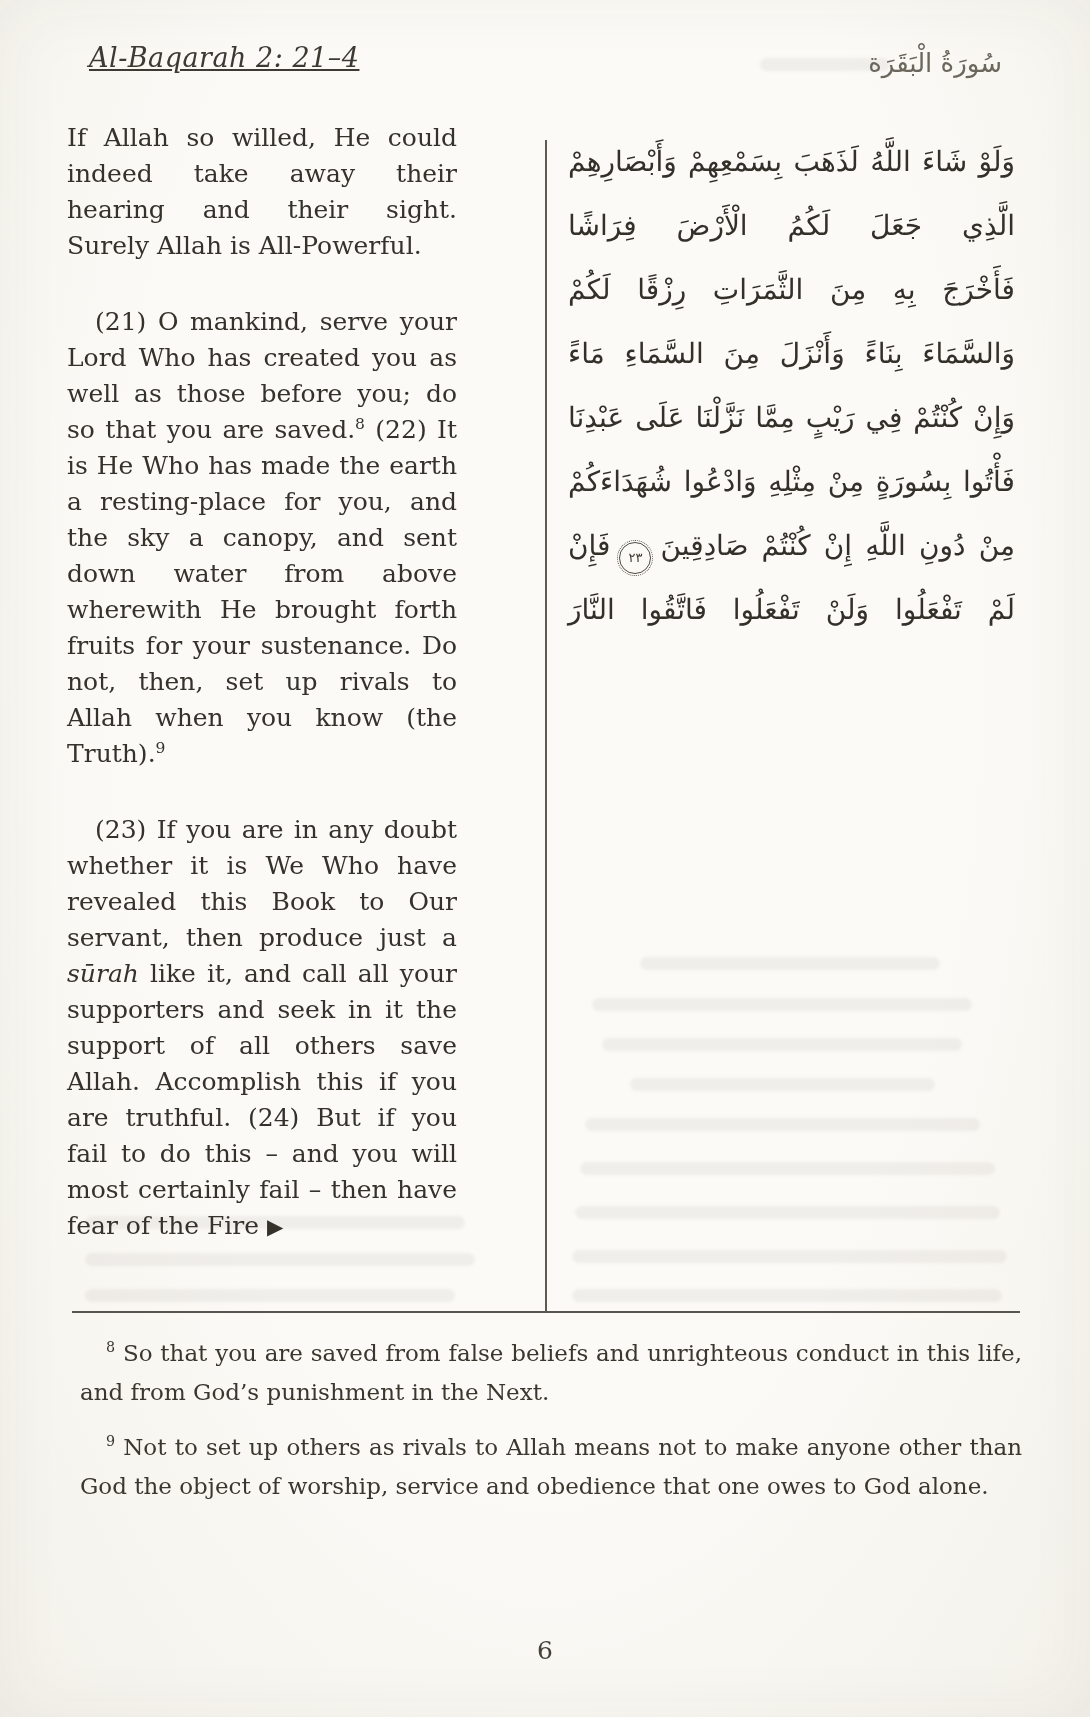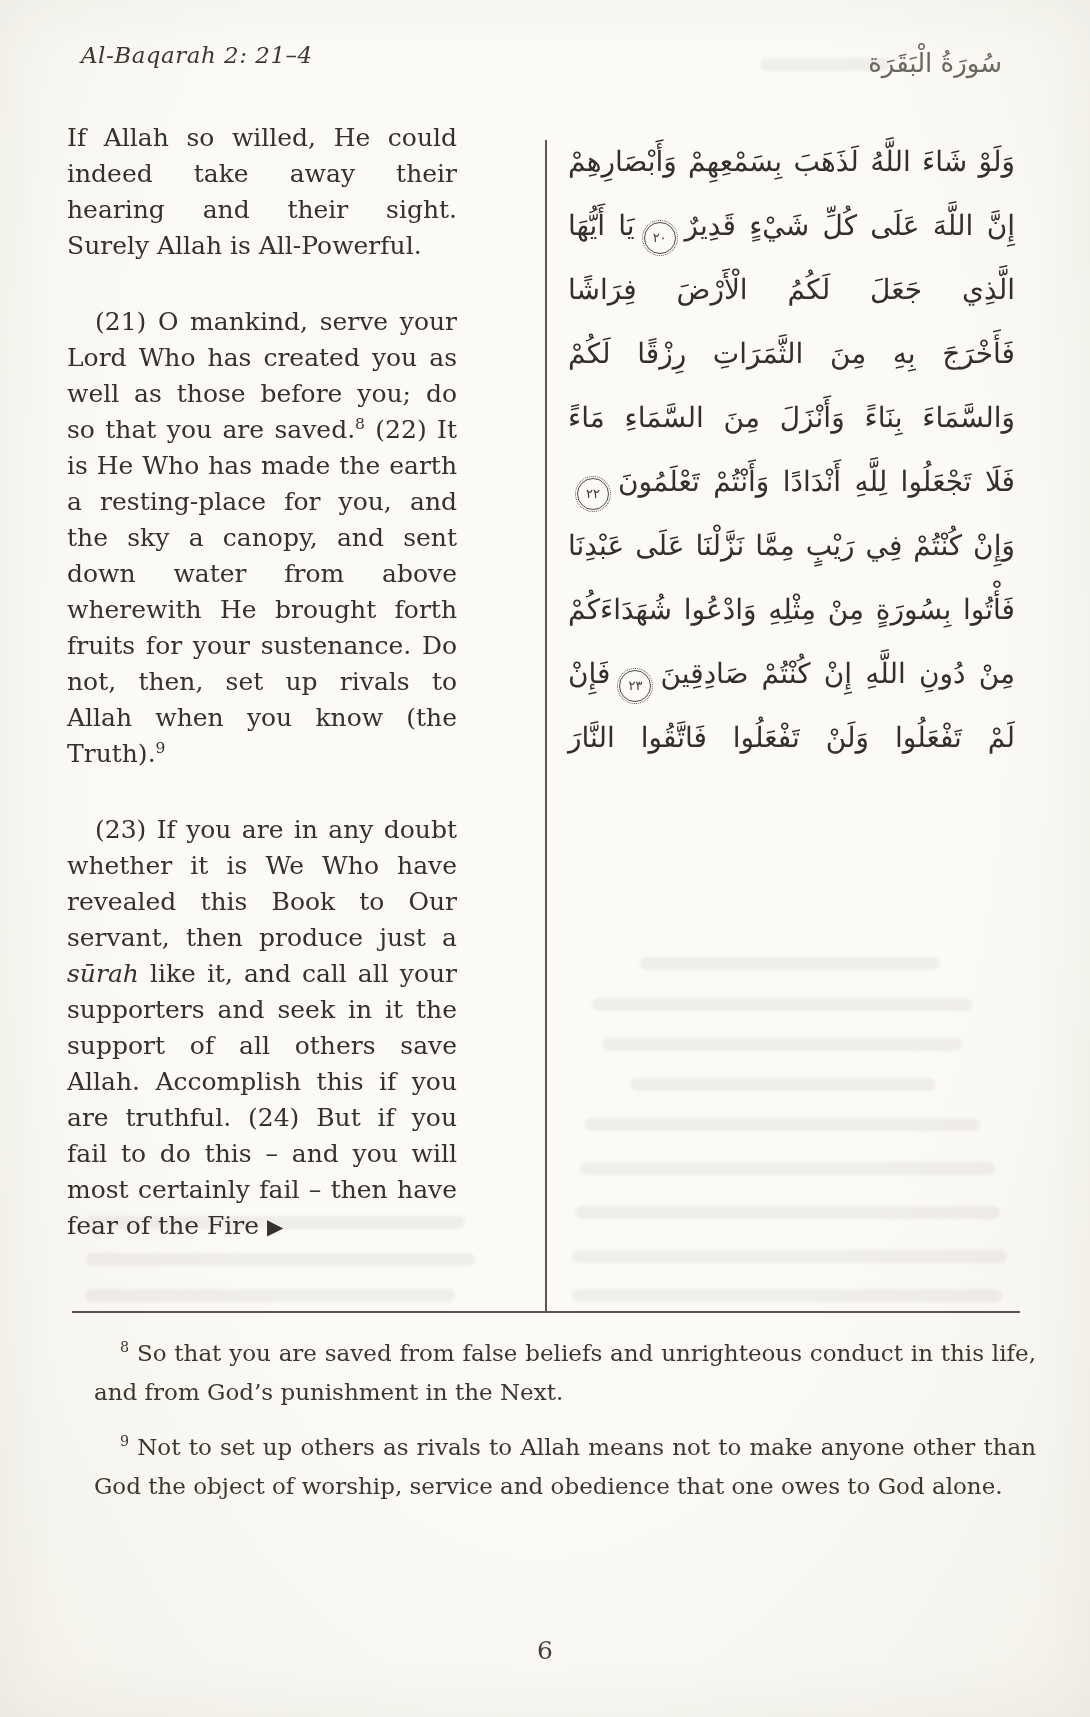--- a/index.html
+++ b/index.html
@@ -7,22 +7,22 @@
     position:relative;
     width:1090px;height:1717px;
     background:radial-gradient(ellipse at 50% 38%, #fbfaf6 55%, #f3f1ea 100%);
     font-family:"DejaVu Serif", serif;
     color:#35322c;
     overflow:hidden;
     box-shadow:inset 0 0 70px rgba(60,55,40,0.05);
   }
   
   .header-left{
-    position:absolute;left:81px;top:42px;
-    font-style:italic;font-size:23px;letter-spacing:0.5px;color:#3d3a33;
+    position:absolute;left:89px;top:42px;
+    font-style:italic;font-size:27px;letter-spacing:0.5px;color:#3d3a33;text-decoration:underline;
   }
   .header-right{
     position:absolute;right:88px;top:48px;
     font-family:"DejaVu Sans", sans-serif;
     font-size:26px;font-weight:normal;color:#6b675d;
     direction:rtl;
   }
   
   .column-divider{
     position:absolute;left:545px;top:140px;width:1.5px;height:1172px;
@@ -59,21 +59,21 @@
     font-size:13px;line-height:1;color:#3c392f;
     vertical-align:-7px;margin:0 9px;
   }
   .ayah-marker:empty{display:none;}
   
   .footnote-separator{
     position:absolute;left:72px;top:1311px;width:948px;height:2px;
     background:#58554e;z-index:2;
   }
   .footnotes{
-    position:absolute;left:94px;top:1334px;width:942px;
+    position:absolute;left:80px;top:1334px;width:942px;
     font-size:23px;line-height:39px;text-align:justify;color:#3a372f;
     z-index:2;
   }
   .footnotes p{margin:0 0 16px 0;text-indent:26px;}
   
   .page-number{
     position:absolute;left:0;top:1636px;width:100%;
     text-align:center;font-size:25px;color:#454239;z-index:2;
   }
   
@@ -96,25 +96,23 @@
   <div class="english-col">
     <p><span>If Allah so willed, He could indeed take away their hearing and their sight. Surely Allah is All-Powerful.</span></p>
 
     <p class="indent"><span>(21)  O mankind, serve your Lord Who has created you as well as those before you; do so that you are saved.</span><sup class="fn-ref">8</sup><span> (22)  It is He Who has made the earth a resting-place for you, and the sky a canopy, and sent down water from above wherewith He brought forth fruits for your sustenance. Do not, then, set up rivals to Allah when you know (the Truth).</span><sup class="fn-ref">9</sup></p>
 
     <p class="indent"><span>(23)  If you are in any doubt whether it is We Who have revealed this Book to Our servant, then produce just a </span><span class="italic-term">sūrah</span><span> like it, and call all your supporters and seek in it the support of all others save Allah. Accomplish this if you are truthful. (24) But if you fail to do this – and you will most certainly fail – then have fear of the Fire </span><span class="arrow">▶</span></p>
   </div>
 
   <div class="arabic-col">
     <div class="quran-line"><span>وَلَوْ شَاءَ اللَّهُ لَذَهَبَ بِسَمْعِهِمْ وَأَبْصَارِهِمْ</span><span></span></div>
-    <div class="quran-line"><span>إِنَّ اللَّهَ عَلَى كُلِّ شَيْءٍ قَدِيرٌ</span><span class="ayah-marker">٢٠</span><span>يَا أَيُّهَا</span></div>
     <div class="quran-line"><span>الَّذِي جَعَلَ لَكُمُ الْأَرْضَ فِرَاشًا</span><span></span></div>
     <div class="quran-line"><span>فَأَخْرَجَ بِهِ مِنَ الثَّمَرَاتِ رِزْقًا لَكُمْ</span><span></span></div>
     <div class="quran-line"><span>وَالسَّمَاءَ بِنَاءً وَأَنْزَلَ مِنَ السَّمَاءِ مَاءً</span><span></span></div>
-    <div class="quran-line"><span>فَلَا تَجْعَلُوا لِلَّهِ أَنْدَادًا وَأَنْتُمْ تَعْلَمُونَ</span><span class="ayah-marker">٢٢</span><span></span></div>
     <div class="quran-line"><span>وَإِنْ كُنْتُمْ فِي رَيْبٍ مِمَّا نَزَّلْنَا عَلَى عَبْدِنَا</span><span></span></div>
     <div class="quran-line"><span>فَأْتُوا بِسُورَةٍ مِنْ مِثْلِهِ وَادْعُوا شُهَدَاءَكُمْ</span><span></span></div>
     <div class="quran-line"><span>مِنْ دُونِ اللَّهِ إِنْ كُنْتُمْ صَادِقِينَ</span><span class="ayah-marker">٢٣</span><span>فَإِنْ</span></div>
     <div class="quran-line"><span>لَمْ تَفْعَلُوا وَلَنْ تَفْعَلُوا فَاتَّقُوا النَّارَ</span><span></span></div>
   </div>
 
   <div class="footnote-separator"></div>
 
   <div class="footnotes">
     <p><sup class="fn-ref">8</sup><span> So that you are saved from false beliefs and unrighteous conduct in this life, and from God’s punishment in the Next.</span></p>

